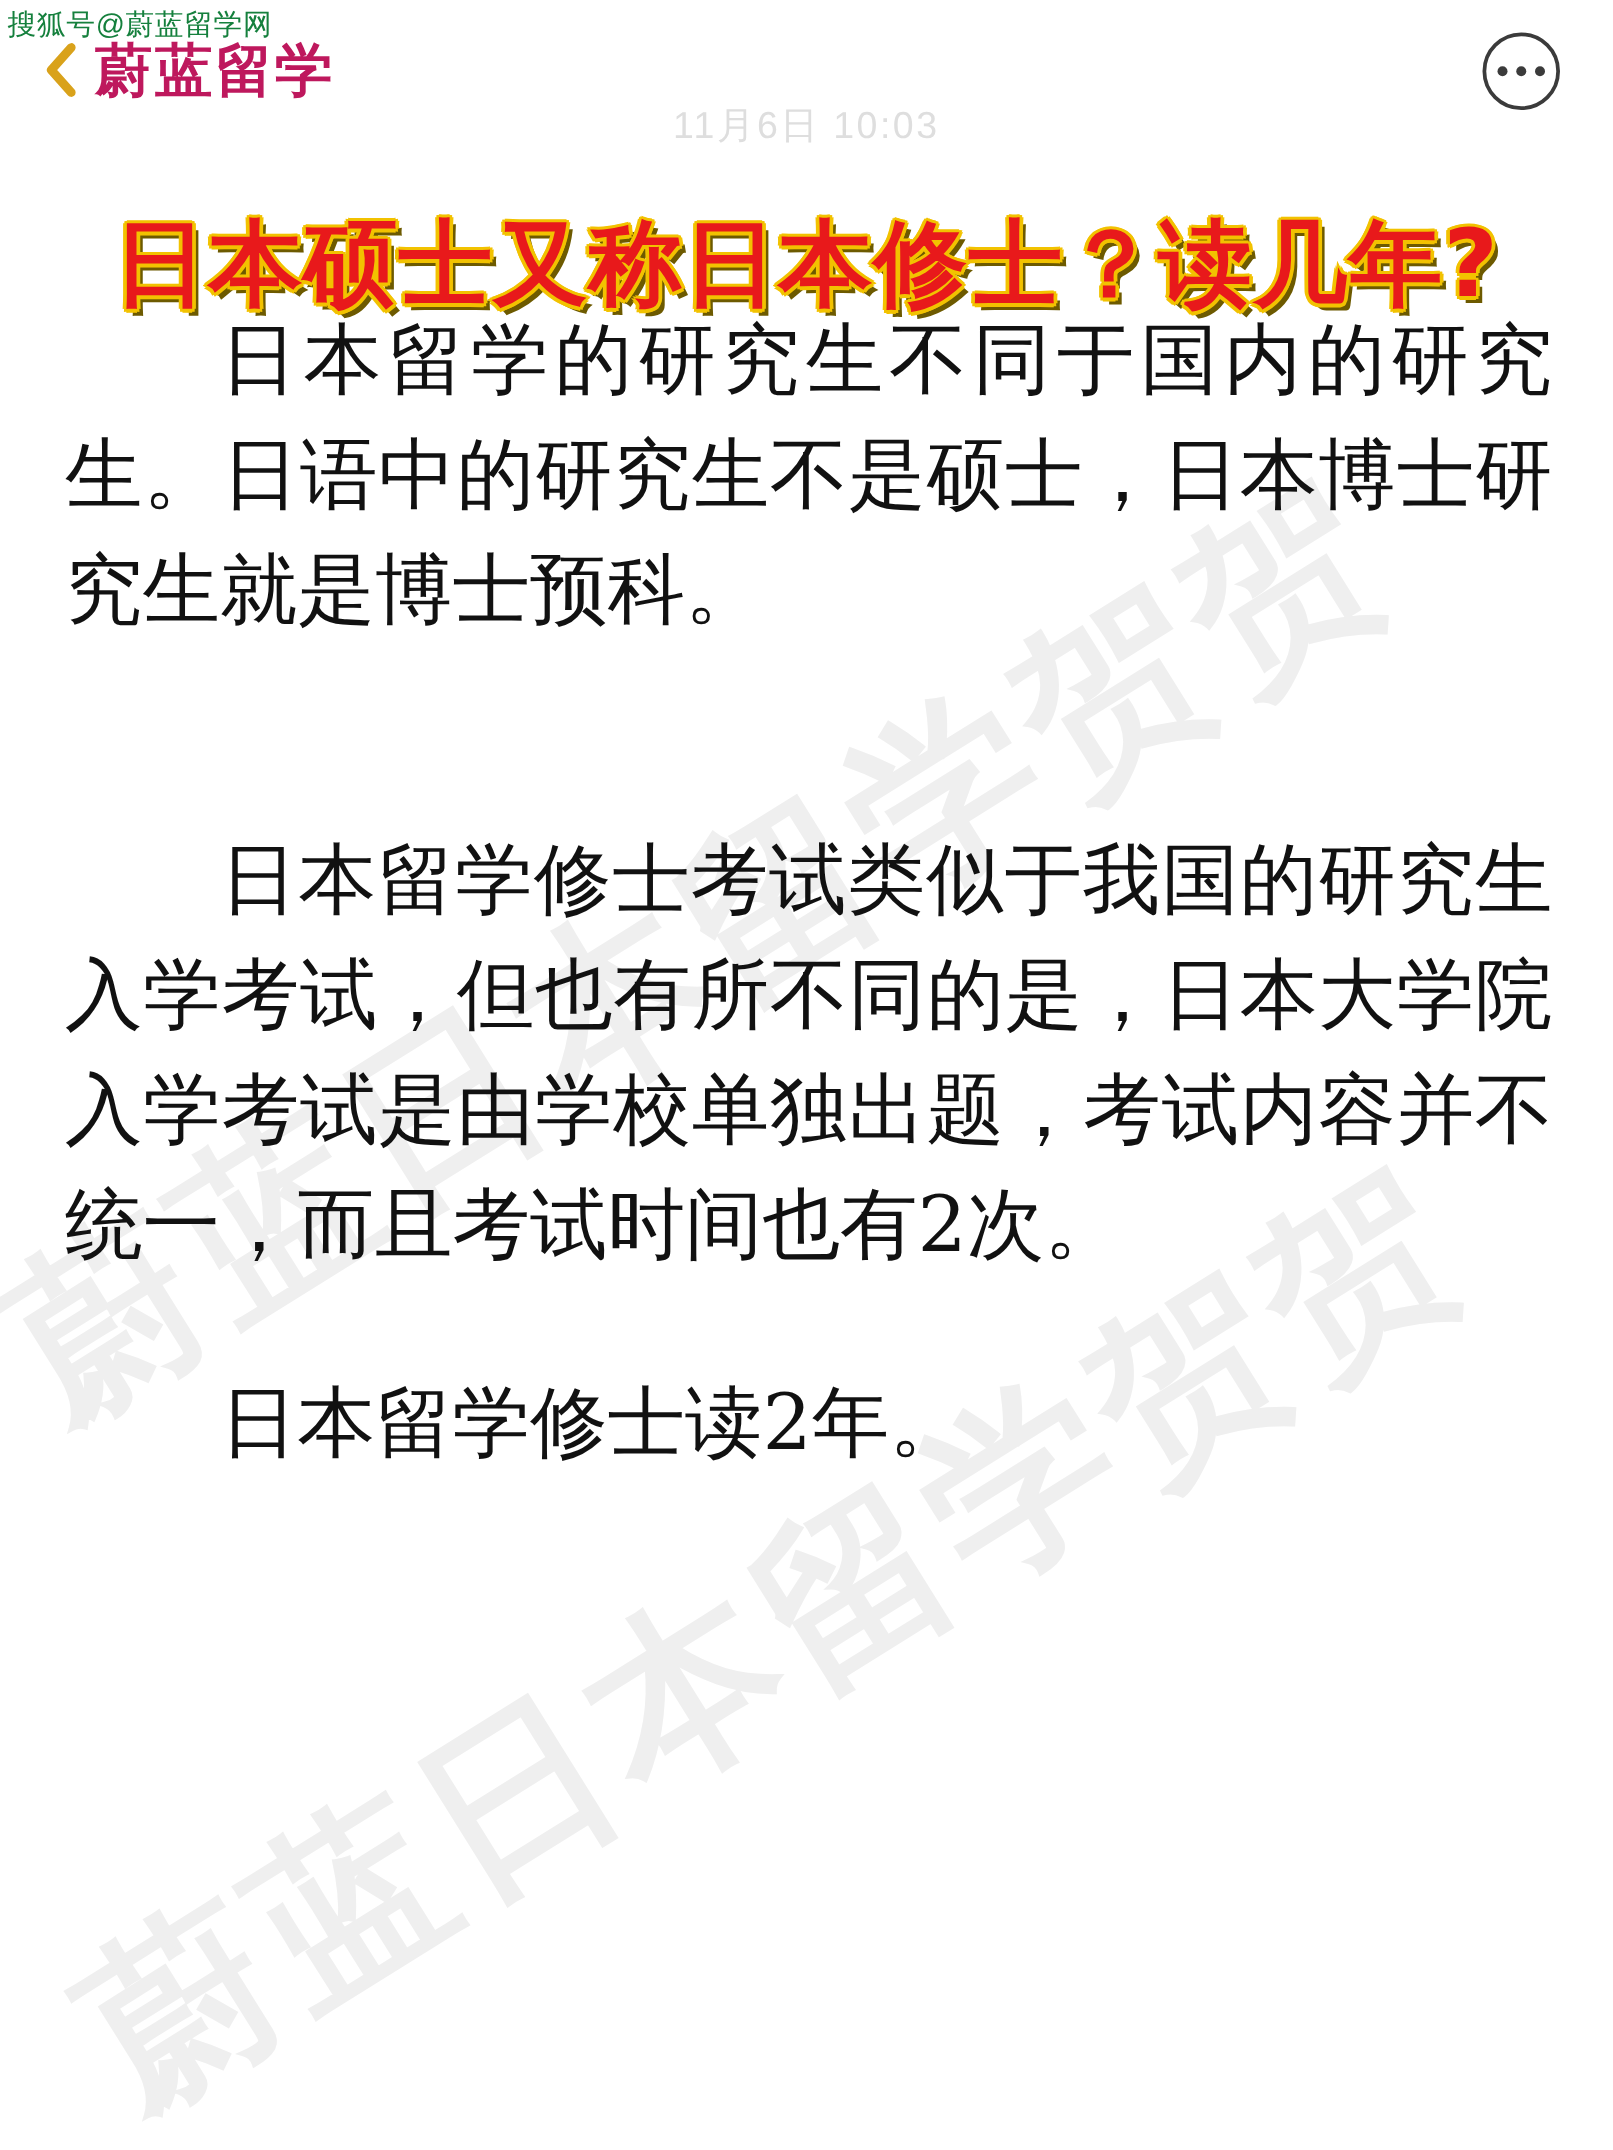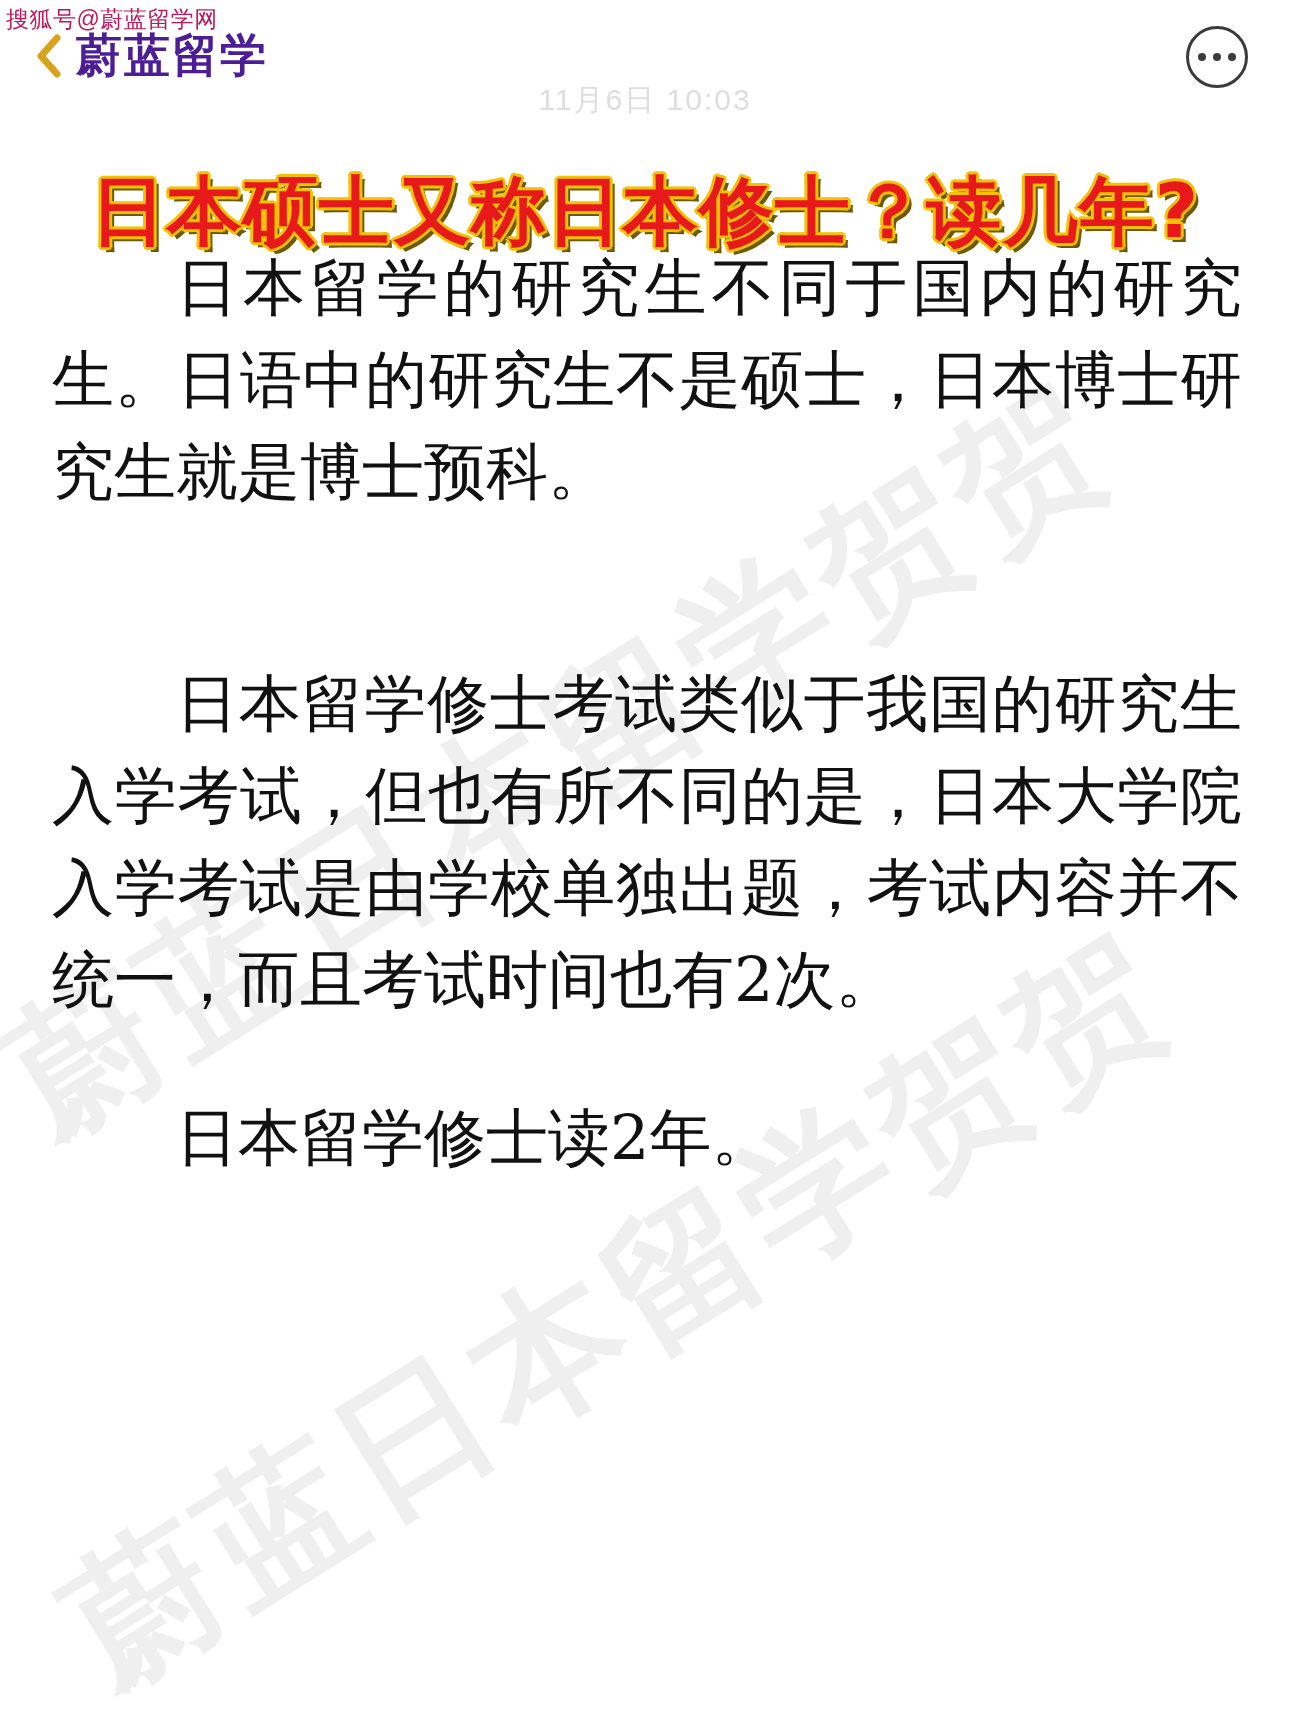--- a/index.html
+++ b/index.html
@@ -14,21 +14,21 @@
     overflow: hidden;
     font-family: "Liberation Sans", "DejaVu Sans", sans-serif;
   }
 
   
   .source-badge {
     position: absolute;
     top: 8px;
     left: 6px;
     font-size: 23px;
-    color: #be185d;
+    color: #15803d;
     letter-spacing: 0.5px;
     line-height: 1;
     z-index: 40;
     white-space: nowrap;
   }
 
   
   .topbar {
     position: absolute;
     top: 0;
@@ -48,25 +48,25 @@
     justify-content: center;
   }
   .back-chevron svg { display: block; }
 
   .brand-title {
     position: absolute;
     left: 76px;
     top: 30px;
     font-size: 46px;
     font-weight: 700;
-    color: #4c1d95;
+    color: #be185d;
     letter-spacing: 2px;
     line-height: 52px;
     white-space: nowrap;
-    font-family: Liberation Serif, serif;
+    font-family: Liberation Sans, sans-serif;
   }
 
   .more-btn {
     position: absolute;
     right: 42px;
     top: 26px;
     width: 62px;
     height: 62px;
     border-radius: 50%;
     border: 3px solid #3b3b3b;

